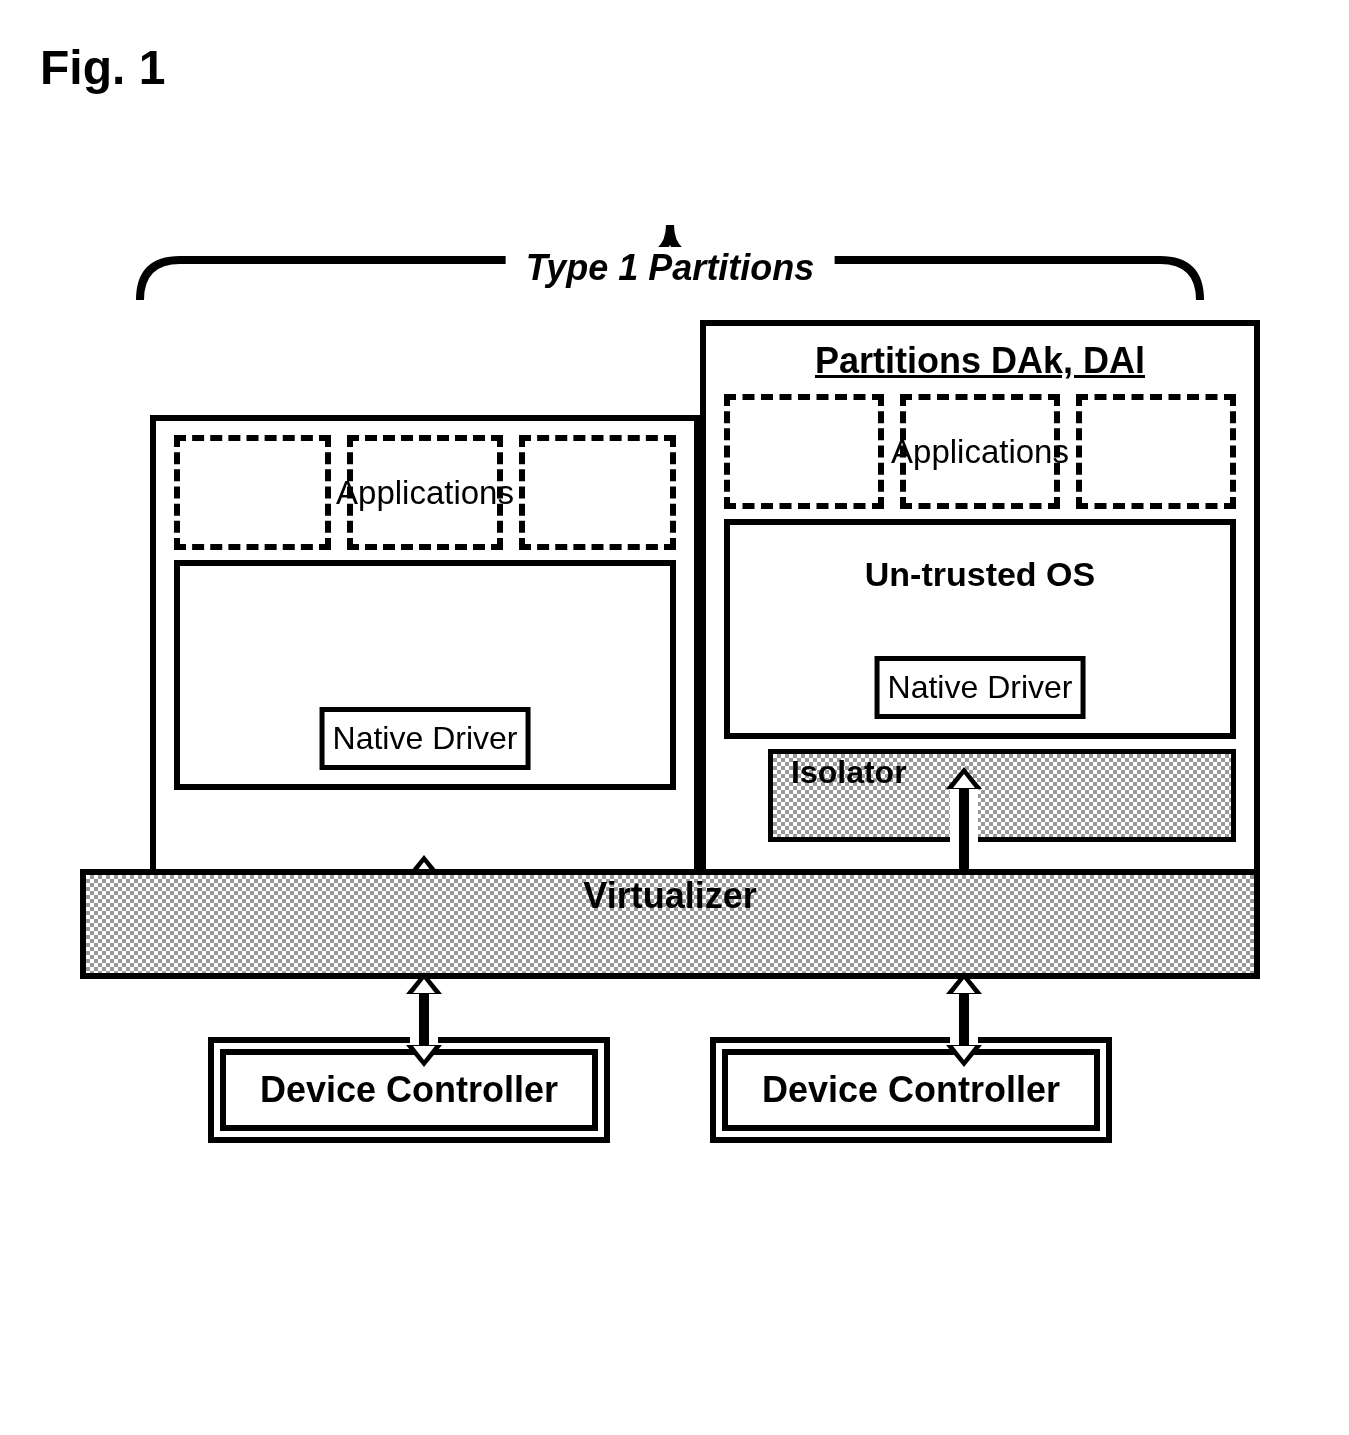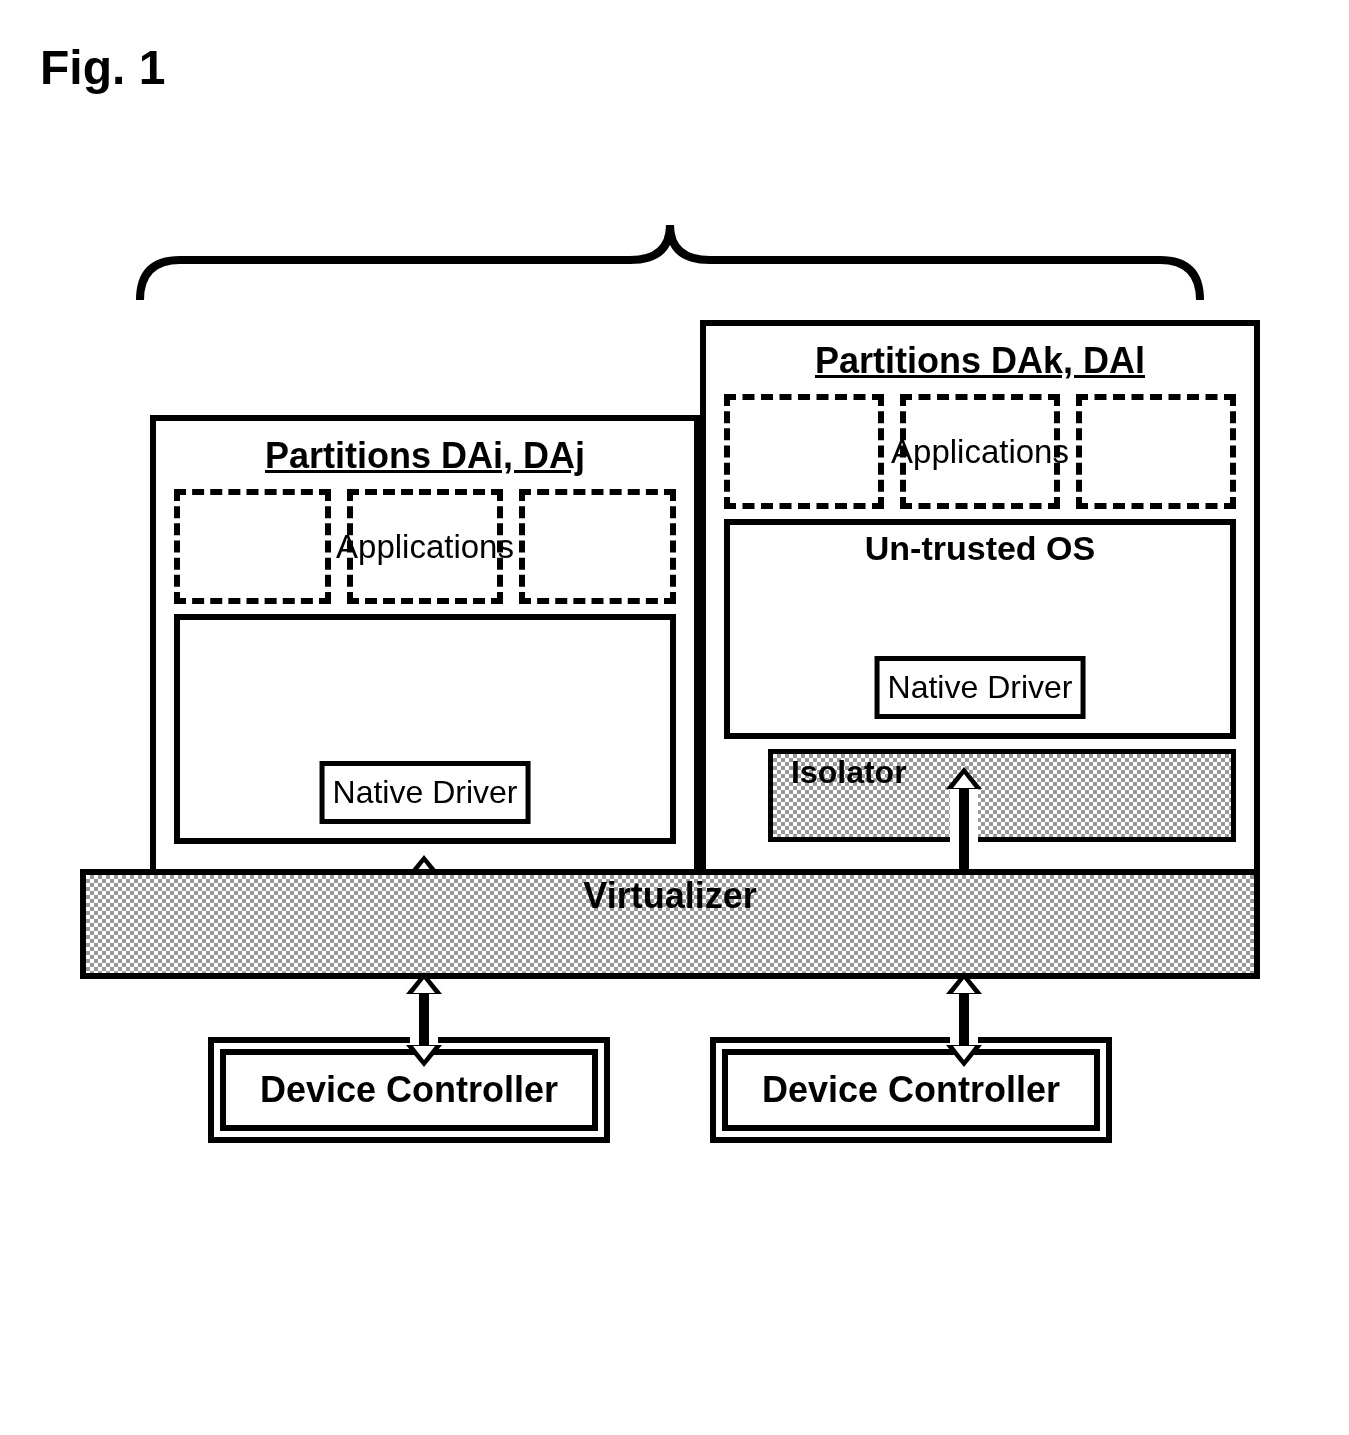--- a/index.html
+++ b/index.html
@@ -102,21 +102,21 @@
       border: 6px solid #000;
       background: #fff;
       position: relative;
     }
     .os-left { height: 230px; }
     .os-right { height: 220px; margin-bottom: 10px; }
     .os-title {
       font-size: 34px;
       font-weight: bold;
       text-align: center;
-      margin-top: 4px;
+      margin-top: 30px;
     }
     .driver-box {
       border: 5px solid #000;
       background: #fff;
       padding: 8px 8px;
       font-size: 32px;
       text-align: center;
       position: absolute;
       left: 50%;
       transform: translateX(-50%);
@@ -225,28 +225,28 @@
 <body>
 
 <div class="figure-title">Fig. 1</div>
 
 <div class="diagram-wrapper">
 
   <div class="bracket-container">
     <svg class="bracket" viewBox="0 0 1100 90" preserveAspectRatio="none">
       <path d="M 20 85 Q 20 45 60 45 L 510 45 Q 550 45 550 10 Q 550 45 590 45 L 1040 45 Q 1080 45 1080 85" fill="none" stroke="#000" stroke-width="8"></path>
     </svg>
+    <div class="bracket-label">Type 1 Partitions</div>
   </div>
 
   <div class="stack-container">
 
     <div class="partitions-row">
 
       <div class="partition-box partition-left">
-        <div class="partition-title">Partitions DAi, DAj</div>
         <div class="apps-row">
           <div class="app-box"></div>
           <div class="app-box"></div>
           <div class="app-box"></div>
           <div class="apps-label">Applications</div>
         </div>
         <div class="os-box os-left">
           <div class="driver-box">Native Driver</div>
         </div>
       </div>

